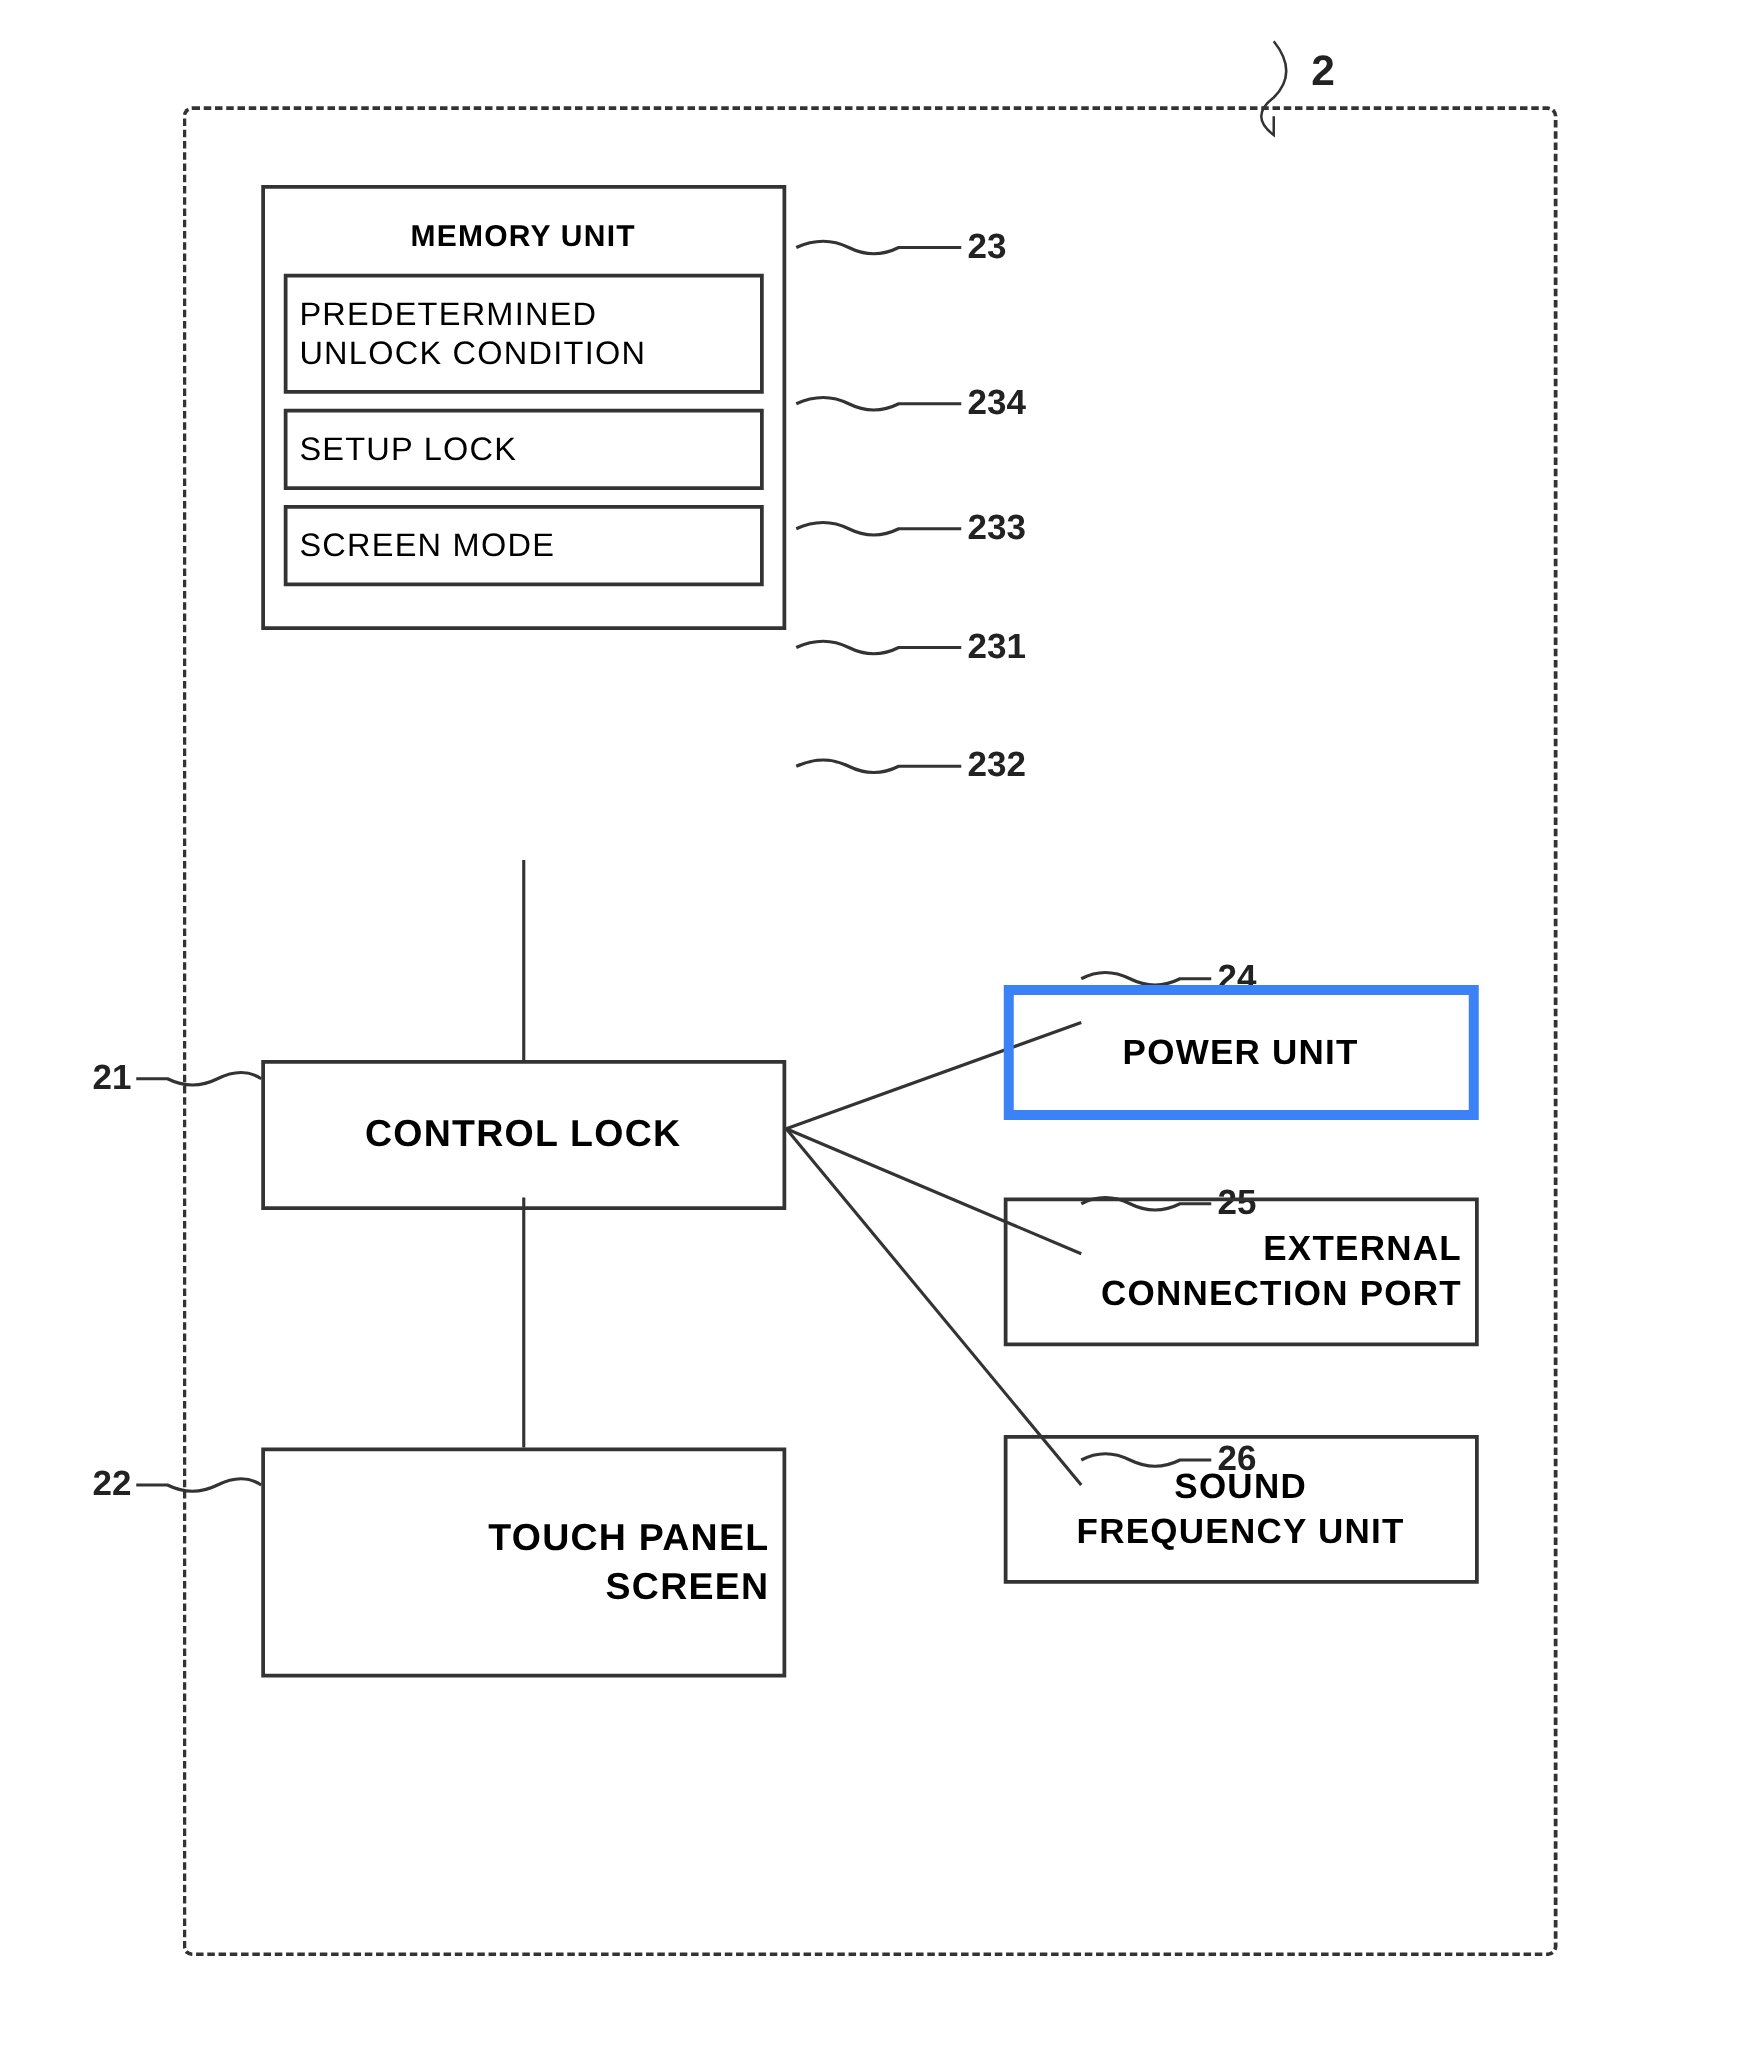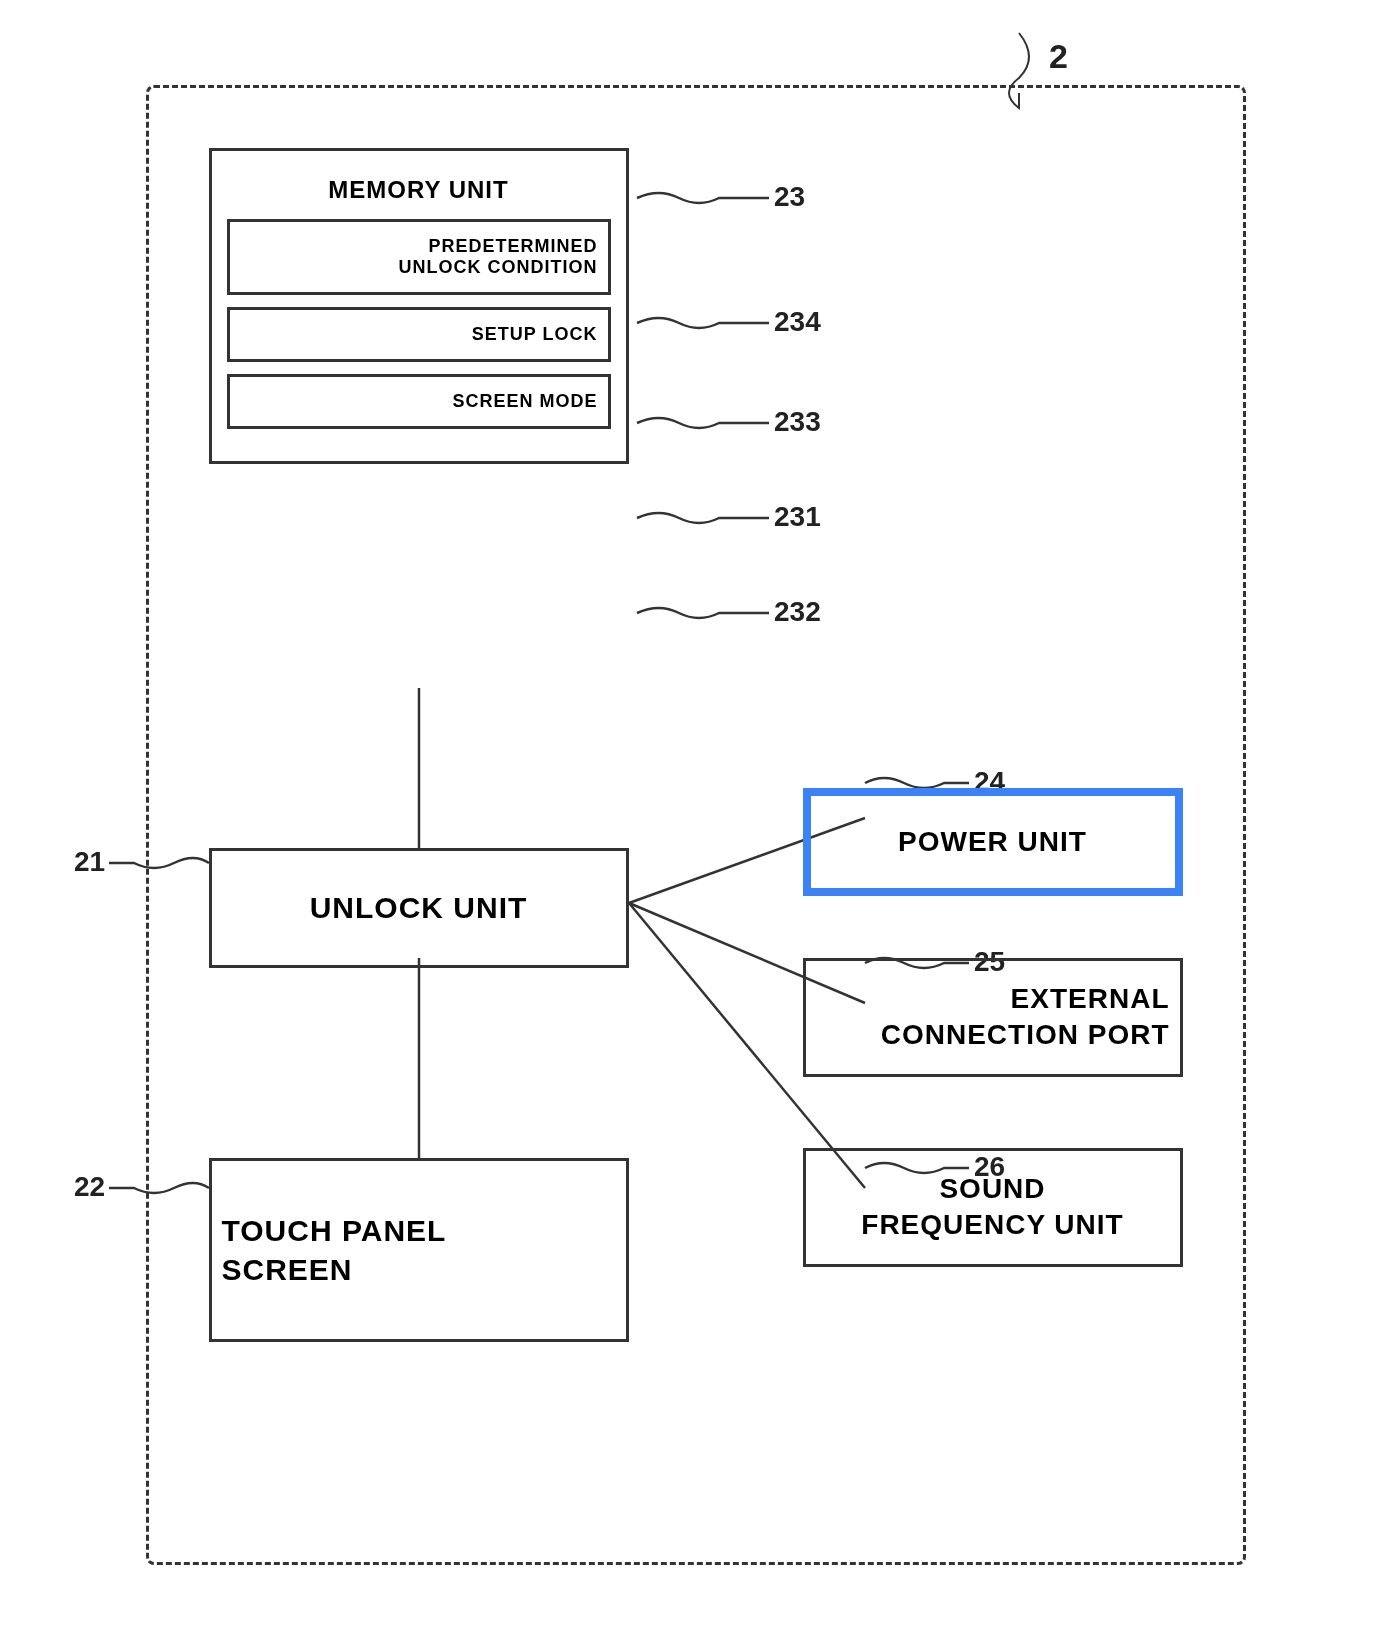--- a/index.html
+++ b/index.html
@@ -45,25 +45,25 @@
     .memory-unit-title {
       font-size: 24px;
       font-weight: bold;
       text-align: center;
       padding: 10px 0 15px 0;
       letter-spacing: 1px;
     }
 
     .inner-box {
       border: 3px solid #333;
-      text-align: right;
+      text-align: left;
       padding: 14px 10px;
       margin-bottom: 12px;
-      font-size: 18px;
-      font-weight: bold;
+      font-size: 26px;
+      font-weight: normal;
       letter-spacing: 1px;
     }
 
     
     .control-unit-box {
       position: absolute;
       top: 760px;
       left: 60px;
       width: 420px;
       border: 3px solid #333;
@@ -74,21 +74,21 @@
       letter-spacing: 1px;
     }
 
     
     .touch-panel-box {
       position: absolute;
       top: 1070px;
       left: 60px;
       width: 420px;
       border: 3px solid #333;
-      text-align: left;
+      text-align: right;
       padding: 50px 10px;
       font-size: 30px;
       font-weight: bold;
       letter-spacing: 1px;
       line-height: 1.3;
     }
 
     
     .power-unit-box {
       position: absolute;
@@ -204,21 +204,21 @@
       </div>
       <div class="inner-box">
         <span>SETUP LOCK</span>
       </div>
       <div class="inner-box">
         <span>SCREEN MODE</span>
       </div>
     </div>
 
     <div class="control-unit-box">
-      <span>UNLOCK UNIT</span>
+      <span>CONTROL LOCK</span>
     </div>
 
     <div class="touch-panel-box">
       <span>TOUCH PANEL<br>SCREEN</span>
     </div>
 
     <div class="power-unit-box">
       <span>POWER UNIT</span>
     </div>
 

